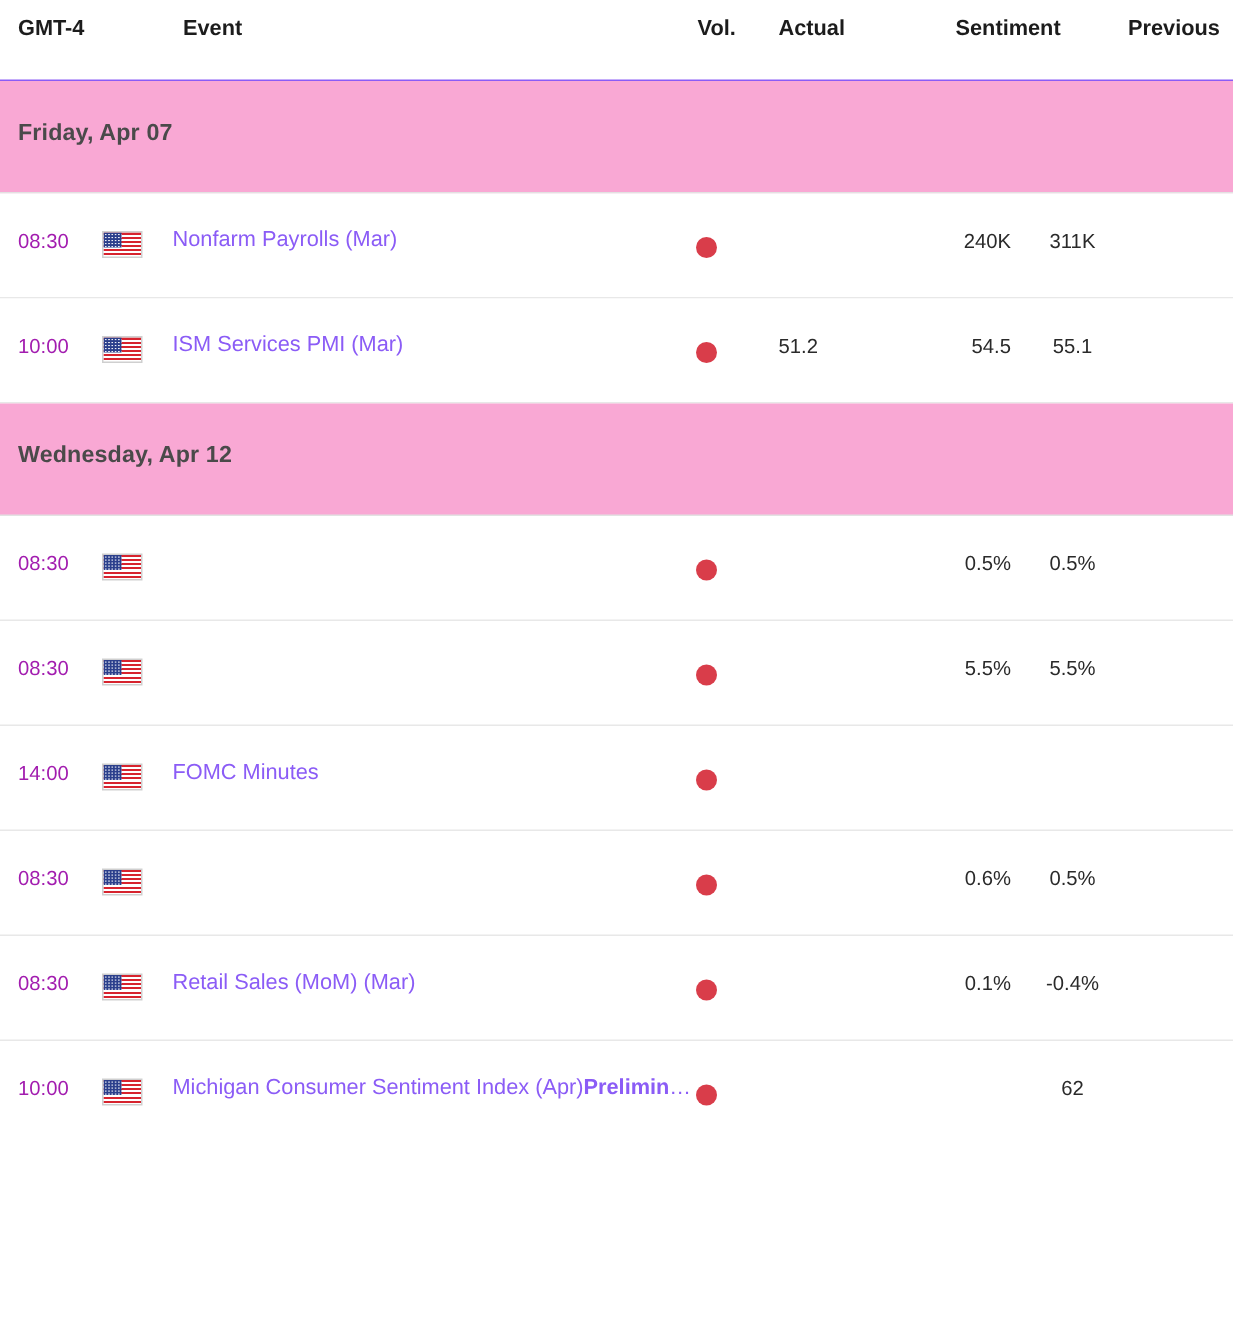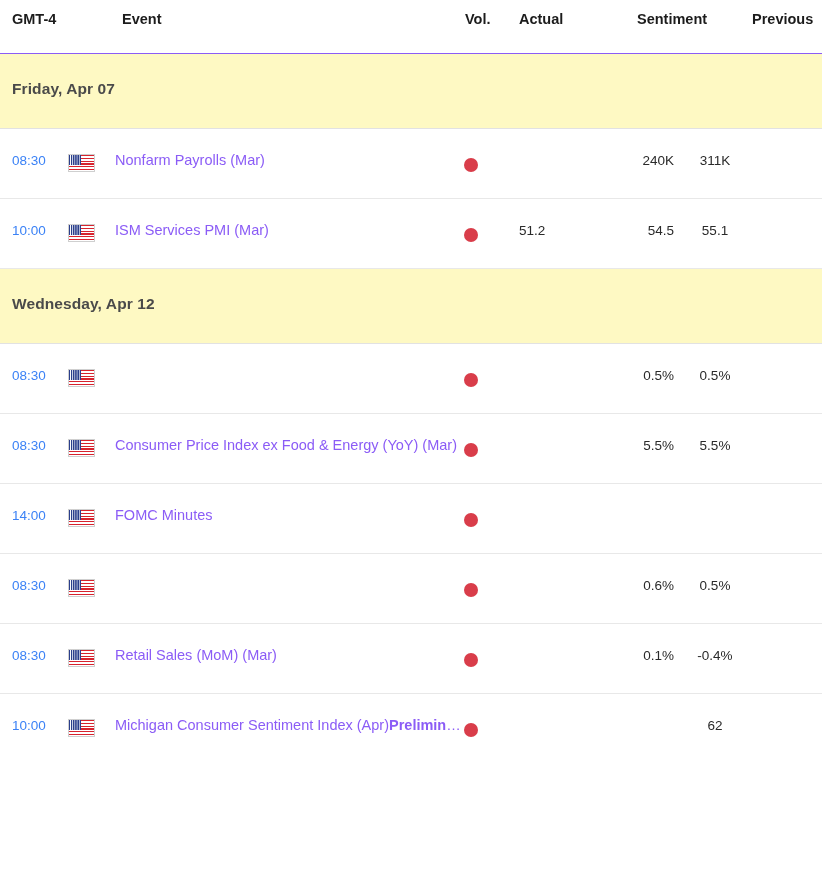--- a/index.html
+++ b/index.html
@@ -37,21 +37,21 @@
   .h-vol      { left: 465px; }
   .h-actual   { left: 519px; }
   .h-cons     { left: 637px; }
   .h-prev     { left: 752px; }
 
   
   .date-band {
     position: relative;
     height: 75px;
     border-bottom: 1px solid #e2e2e2;
-    background: #fef9c3;
+    background: #f9a8d4;
   }
   .date-band-label {
     position: absolute;
     left: 12px;
     top: 26px;
     font-size: 15.5px;
     font-weight: 700;
     color: #4a4a4a;
     letter-spacing: .1px;
     white-space: nowrap;
@@ -64,21 +64,21 @@
     border-bottom: 1px solid #e8e8e8;
     background: #ffffff;
   }
   .ev-row.last { border-bottom: none; }
 
   .ev-time {
     position: absolute;
     left: 12px;
     top: 24px;
     font-size: 13.5px;
-    color: #3b82f6;
+    color: #a21caf;
     white-space: nowrap;
   }
 
   
   .flag {
     position: absolute;
     left: 68px;
     top: 25px;
     width: 27px;
     height: 18px;
@@ -212,21 +212,20 @@
         <div class="ev-dot"></div>
         <div class="ev-actual"></div>
         <div class="ev-cons">0.5%</div>
         <div class="ev-prev">0.5%</div>
       </div>
       <div class="ev-row">
         <div class="ev-time">08:30</div>
         <div class="flag" title="United States">
           <div class="canton"></div>
         </div>
-        <div class="ev-name"><span>Consumer Price Index ex Food &amp; Energy (YoY) (Mar)</span></div>
         <div class="ev-dot"></div>
         <div class="ev-actual"></div>
         <div class="ev-cons">5.5%</div>
         <div class="ev-prev">5.5%</div>
       </div>
       <div class="ev-row">
         <div class="ev-time">14:00</div>
         <div class="flag" title="United States">
           <div class="canton"></div>
         </div>

